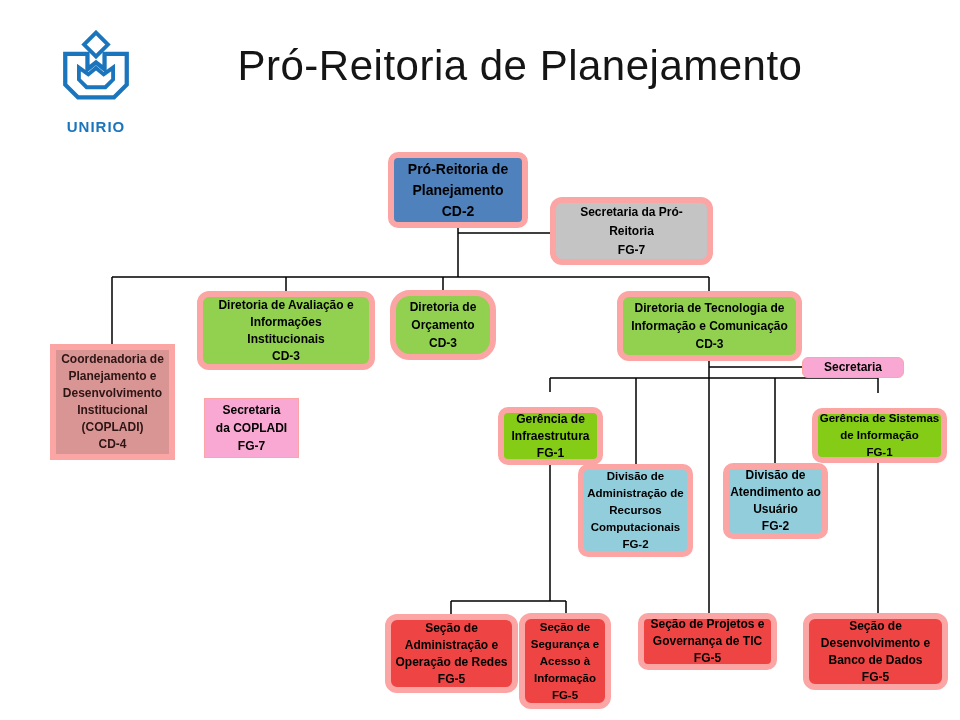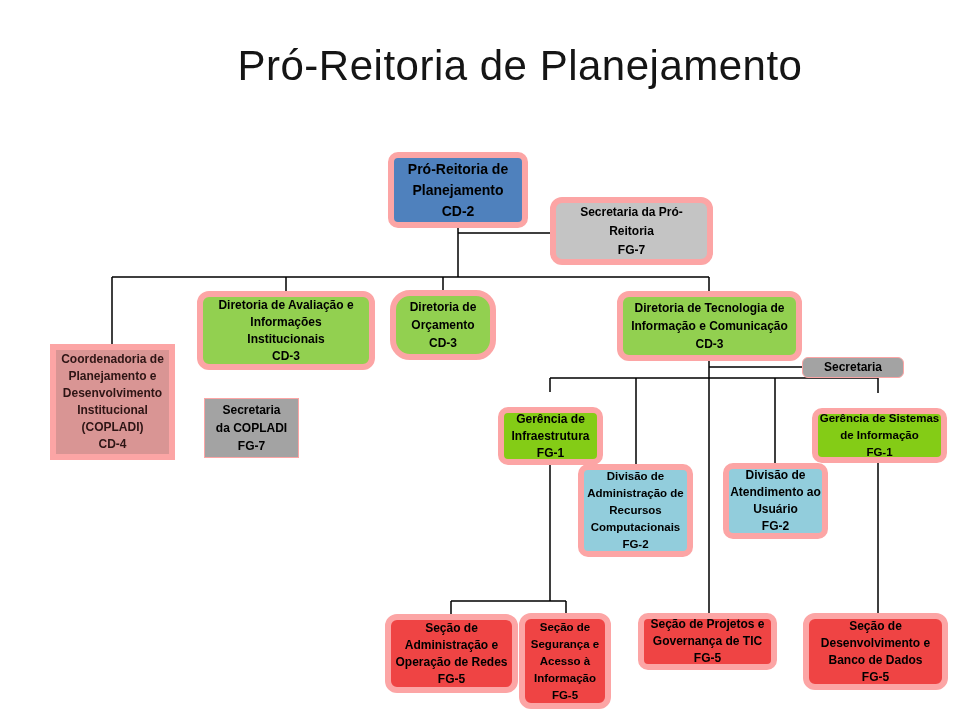--- a/index.html
+++ b/index.html
@@ -24,30 +24,38 @@
   .connectors{position:absolute;left:0;top:0;width:960px;height:720px;}
   .node{
     position:absolute;display:flex;align-items:center;justify-content:center;
     text-align:center;font-weight:bold;white-space:pre-line;
     border:6px solid #fca5a5;box-sizing:border-box;background:#fff;
   }
   .blue{background:#4F81BD;}
   .gray{background:#C4C4C4;}
   .green{background:#92D050;}
   .pink{background:#D99594;color:#2e1515;}
-  .whitebox{background:#a3a3a3;}
+  .whitebox{background:#f9a8d4;}
   .purple{background:#84cc16;margin-top:15px;}
   .lblue{background:#92CDDC;}
   .orange{background:#ef4444;}
 </style>
 </head>
 <body>
 
 <div class="stage">
 
+  <div class="logo">
+    <svg width="88" height="82" viewBox="0 0 100 96">
+      <polygon points="50,3 64,17 50,31 36,17" fill="#ffffff" stroke="#1B75BC" stroke-width="4.5"></polygon>
+      <path d="M14 28 H40 V46 L50 38 L60 46 V28 H86 V64 L71 79 H29 L14 64 Z" fill="#ffffff" stroke="#1B75BC" stroke-width="5"></path>
+      <path d="M30 44 L41 52 L50 44.5 L59 52 L70 44 L70 58 L61 67 L39 67 L30 58 Z" fill="#ffffff" stroke="#1B75BC" stroke-width="4.5"></path>
+    </svg>
+    <span class="logo-text">UNIRIO</span>
+  </div>
 
   <div class="title">Pró-Reitoria de Planejamento</div>
 
   <svg class="connectors" width="960" height="720" viewBox="0 0 960 720">
     <path d="M458 228 V277
              M458 233 H550
              M112 277 H709
              M112 277 V344
              M286 277 V292
              M443 277 V291

